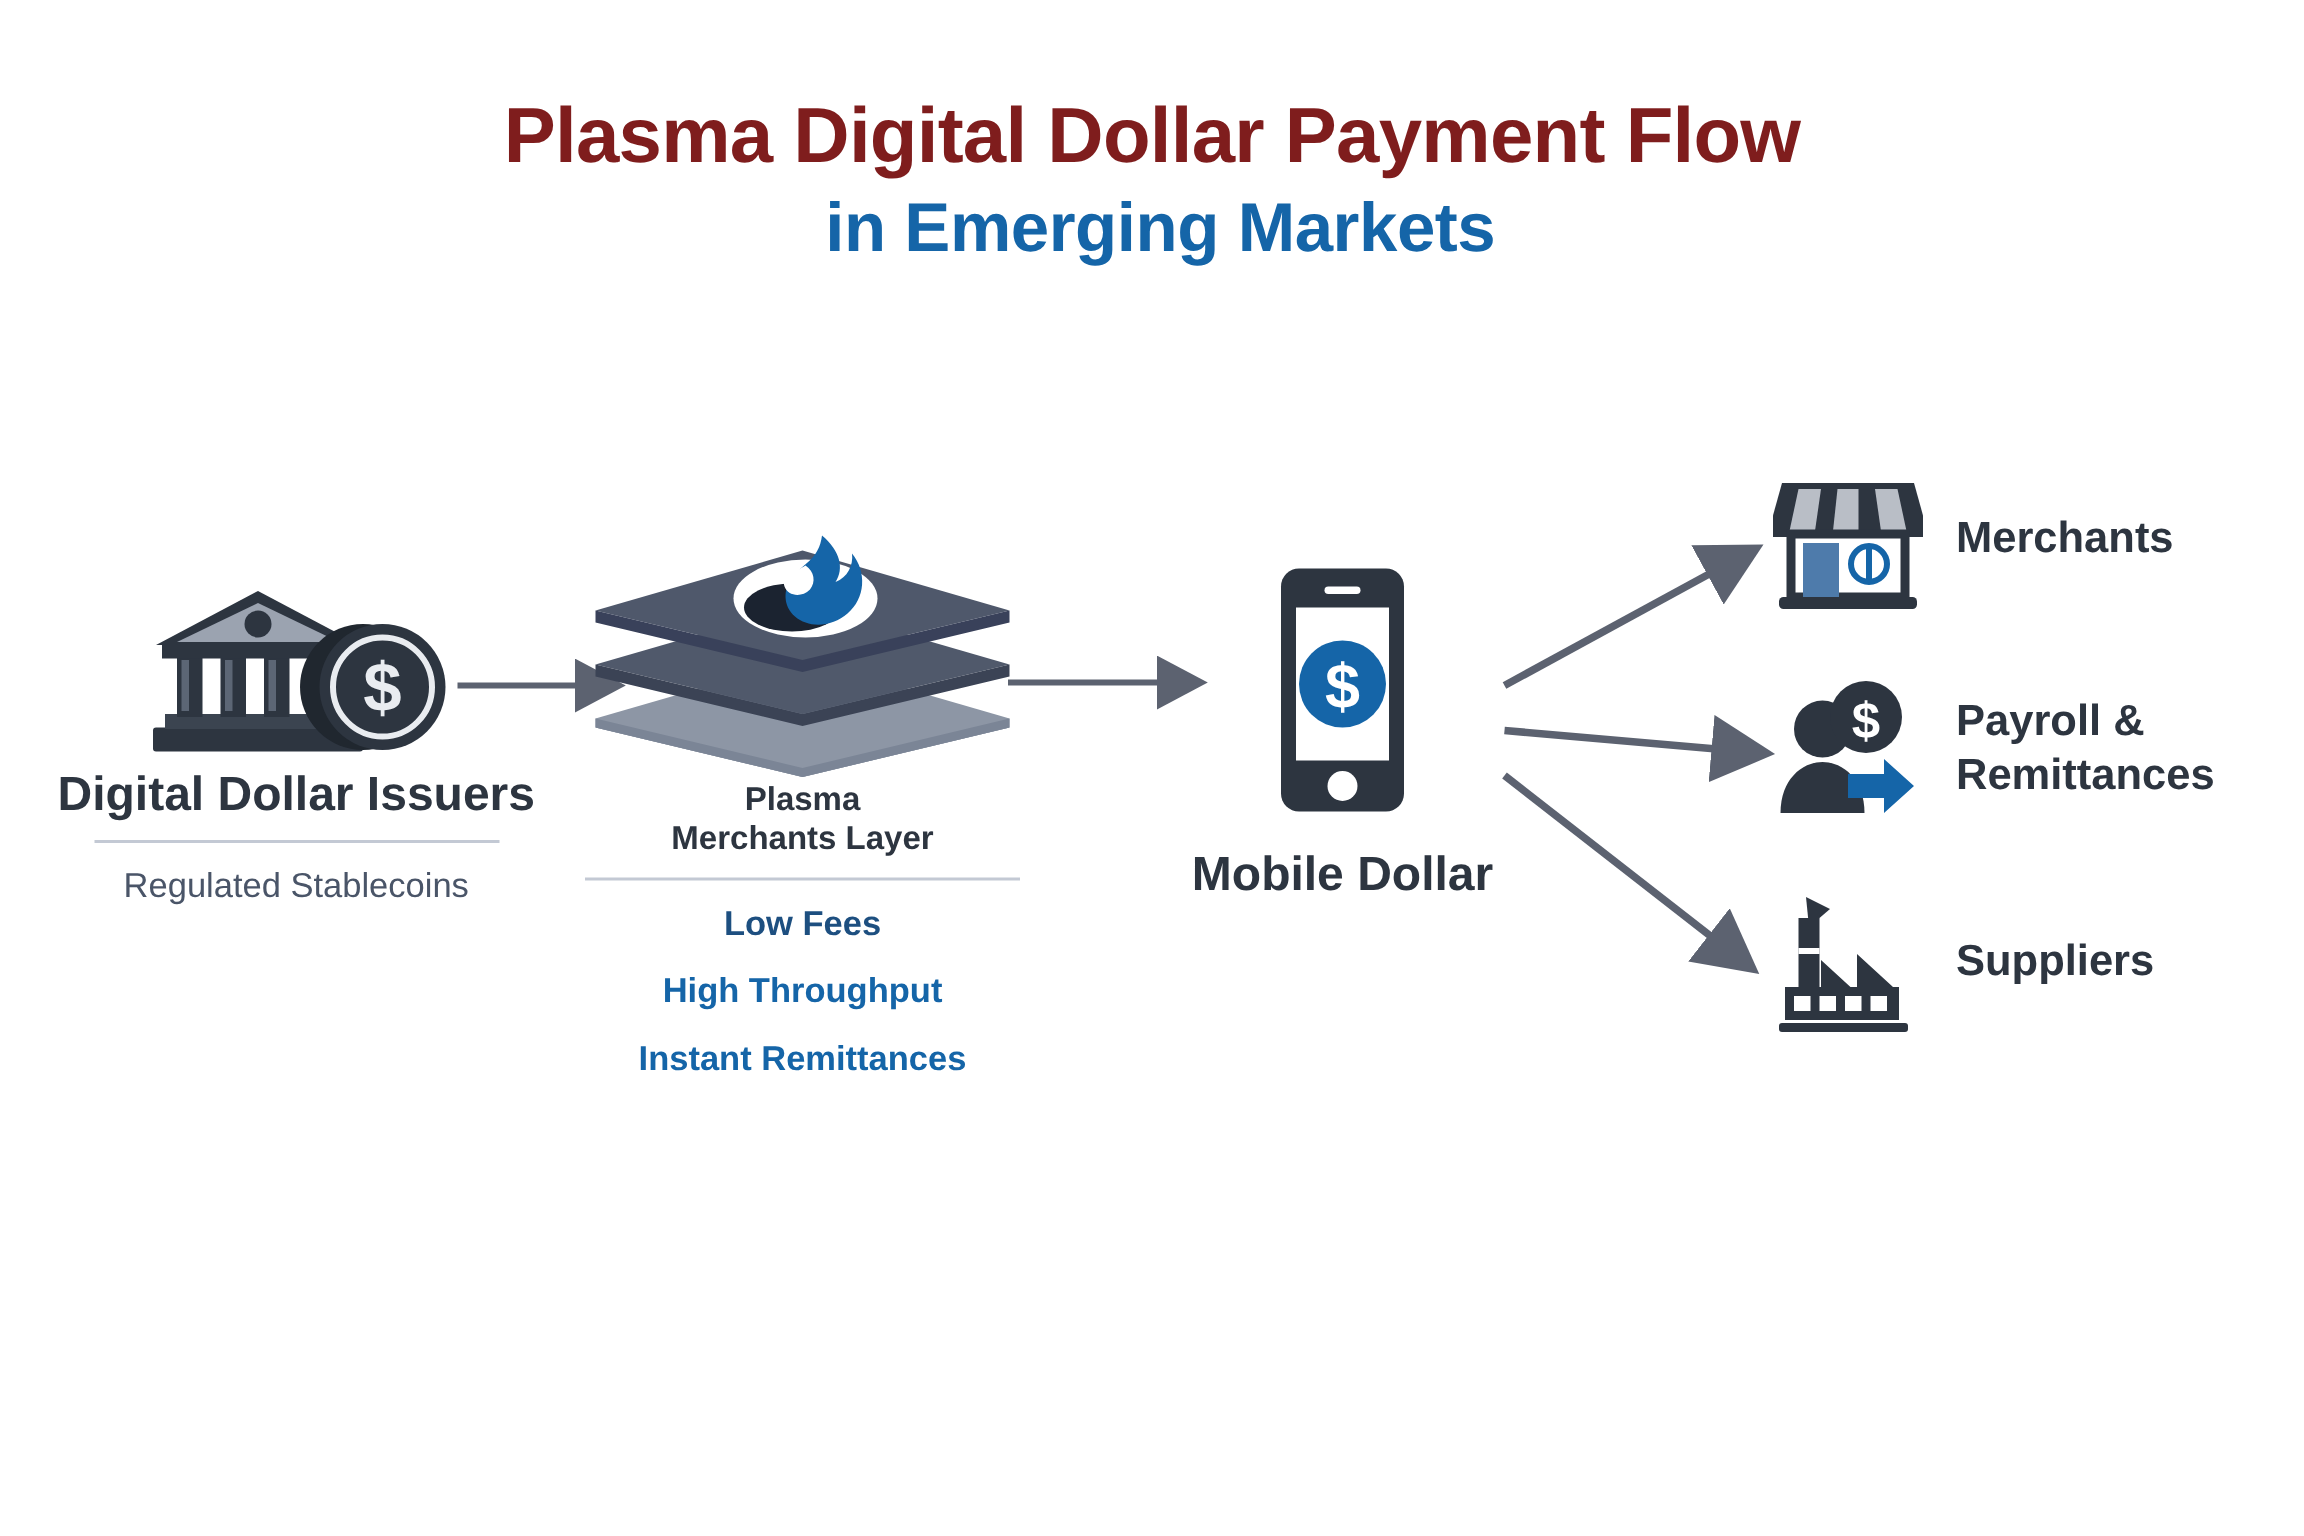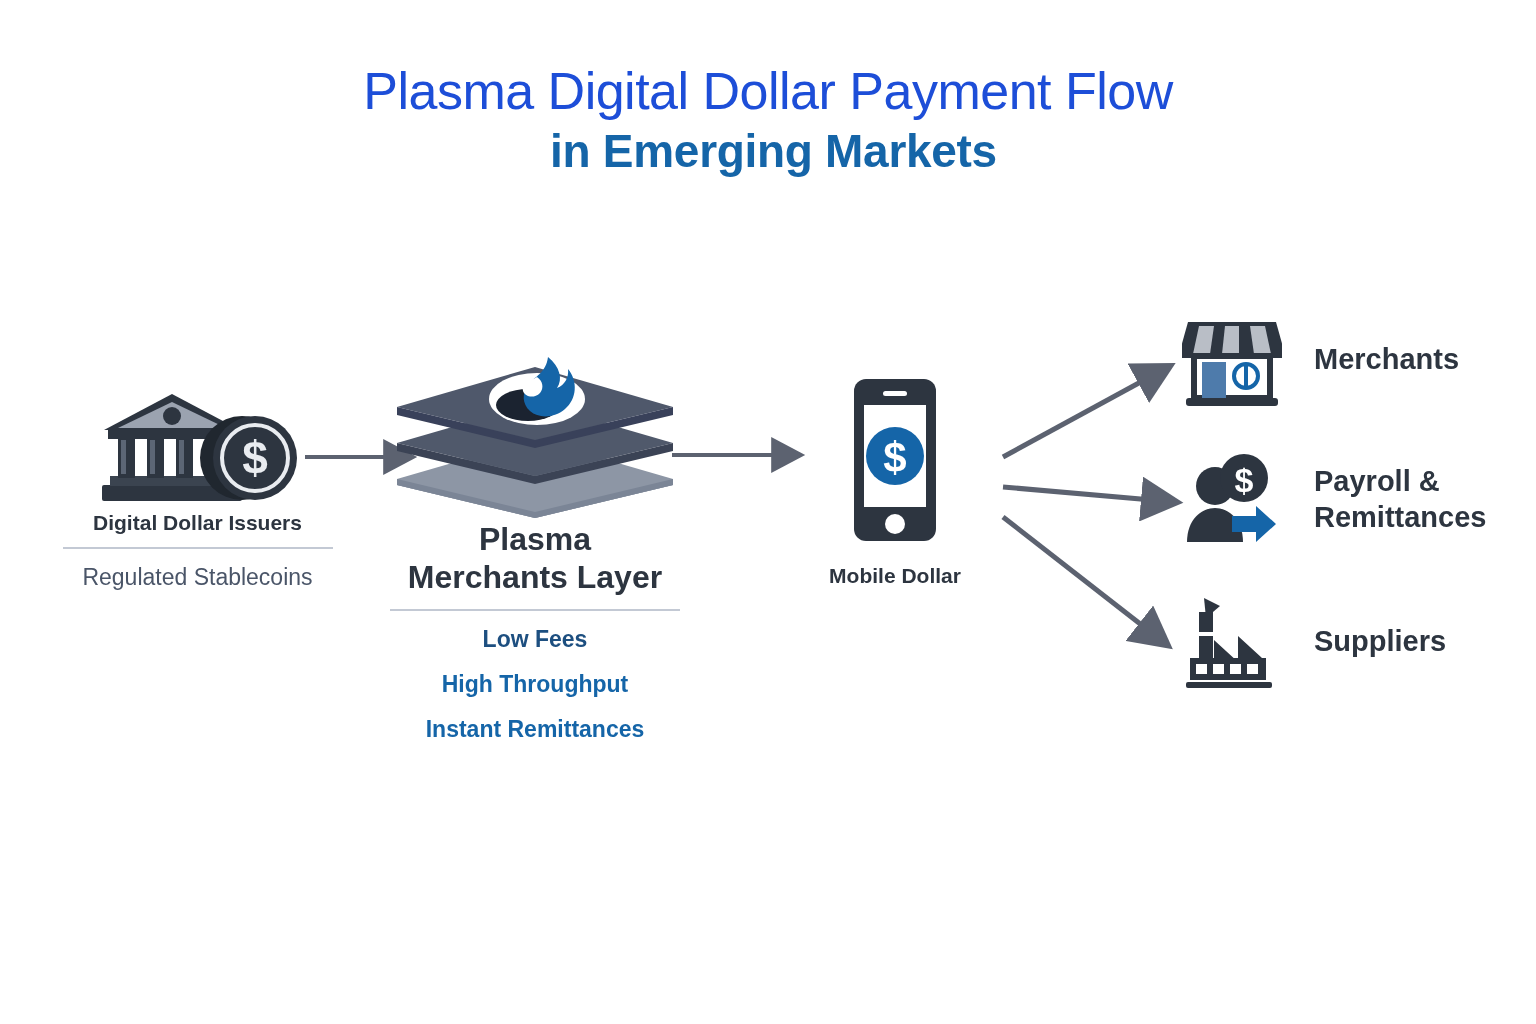--- a/index.html
+++ b/index.html
@@ -10,59 +10,59 @@
     overflow:hidden;
     position:relative;
   }
   .canvas{position:absolute;inset:0;}
 
   
   .title-block{
     position:absolute;left:0;top:62px;width:1536px;text-align:center;
   }
   .title-line1{
-    font-size:52px;font-weight:normal;color:#1d4ed8;letter-spacing:-0.5px;
+    font-size:52px;font-weight:bold;color:#7f1d1d;letter-spacing:-0.5px;
     line-height:1.12;
   }
   .title-line2{
     font-size:46px;font-weight:bold;color:#1565a8;letter-spacing:-0.3px;
     line-height:1.2;margin-top:4px;padding-left:11px;
   }
 
   
   .node{position:absolute;text-align:center;}
   .node-label{
-    font-size:21px;font-weight:bold;color:#2d3540;line-height:1.2;
+    font-size:32px;font-weight:bold;color:#2d3540;line-height:1.2;
   }
   .node-divider{
     height:2px;background:#c3c9d4;margin:12px auto 10px auto;
   }
   .node-sub{
     font-size:23px;color:#4a5568;line-height:1.45;margin-top:12px;
   }
   .node-sub.blue{color:#1565a8;font-weight:bold;}
   .node-sub.navy{color:#1d4f80;font-weight:bold;}
 
   
   .icon-wrap{display:block;margin:0 auto;}
 
   
   #node-issuers{left:35px;top:390px;width:325px;}
   #node-issuers .node-divider{width:270px;}
 
   
   #node-plasma{left:370px;top:355px;width:330px;}
   #node-plasma .node-divider{width:290px;}
-  #node-plasma .node-label{font-size:32px;}
+  #node-plasma .node-label{font-size:22px;}
 
   
   #node-wallets{left:765px;top:375px;width:260px;}
 
   
-  .endpoint{position:absolute;display:flex;align-items:center;gap:32px;}
+  .endpoint{position:absolute;display:flex;align-items:center;gap:22px;}
   .endpoint-label{
     font-size:29px;font-weight:bold;color:#2d3540;line-height:1.24;
     white-space:pre-line;
   }
   #ep-merchants{left:1182px;top:310px;}
   #ep-payroll{left:1182px;top:450px;}
   #ep-suppliers{left:1182px;top:592px;}
 
   
   .arrow-svg{position:absolute;left:0;top:0;width:1536px;height:1024px;pointer-events:none;}

